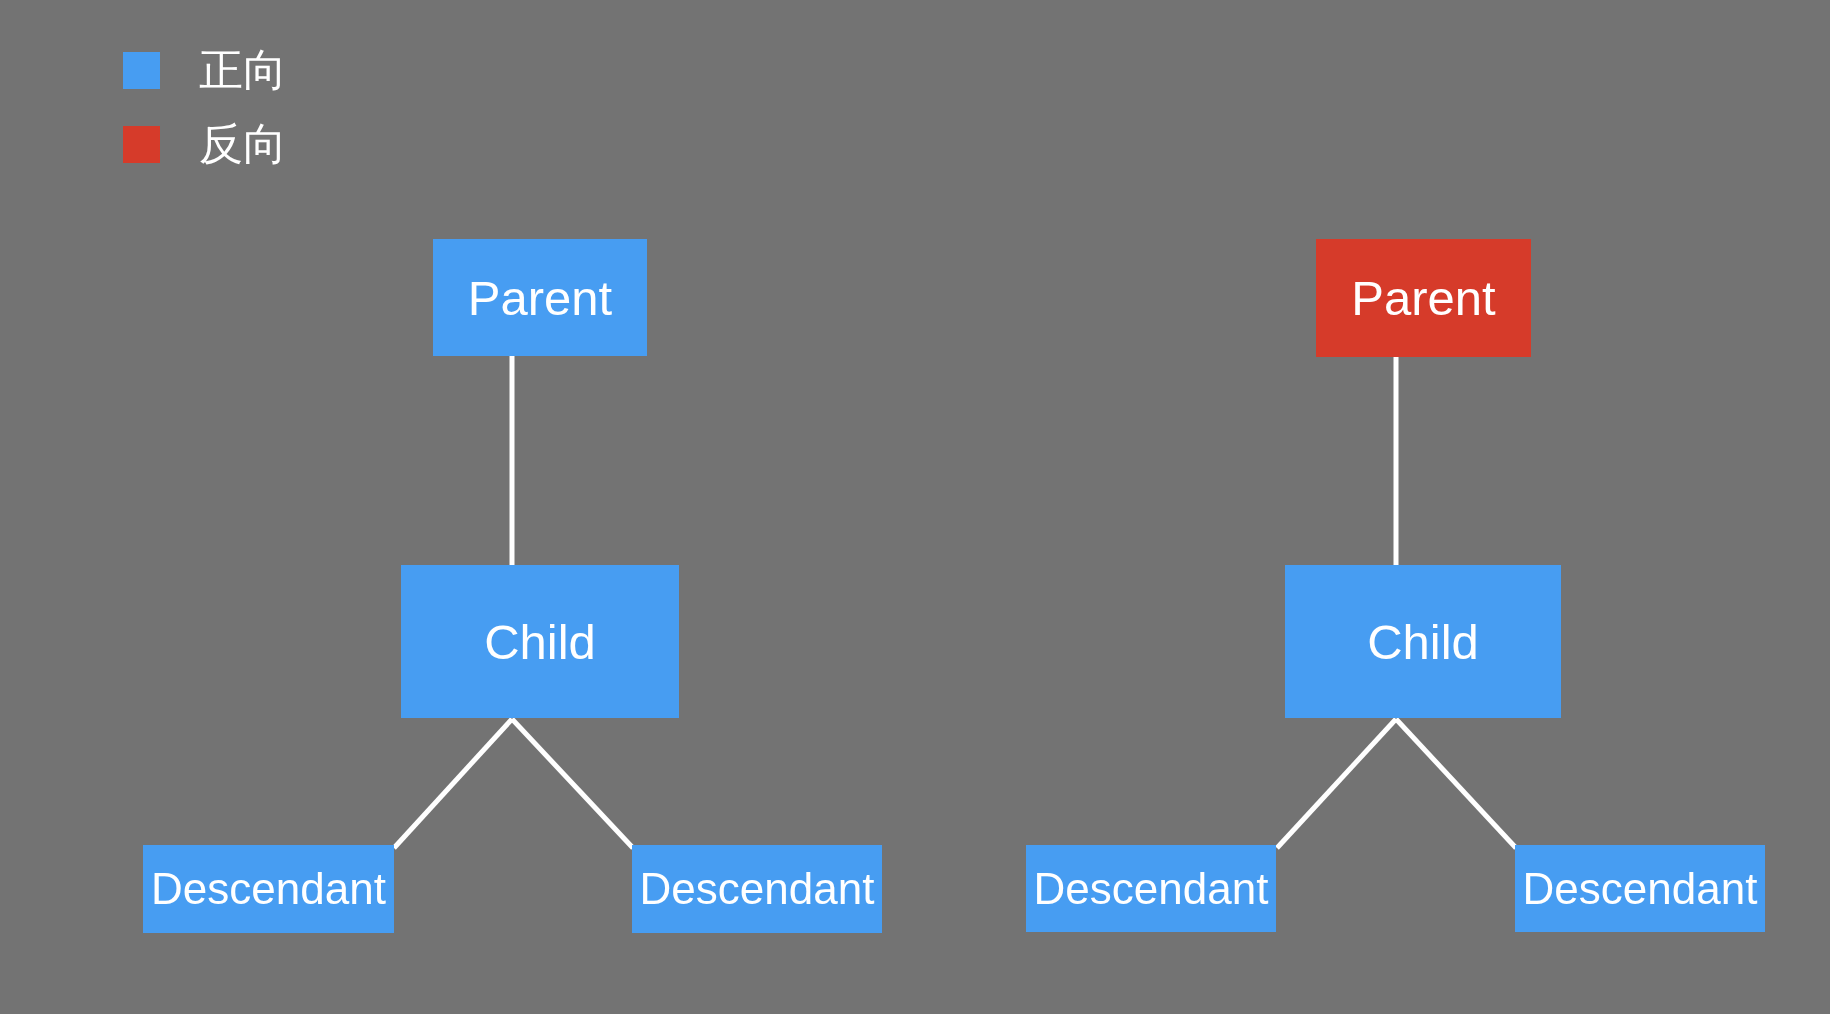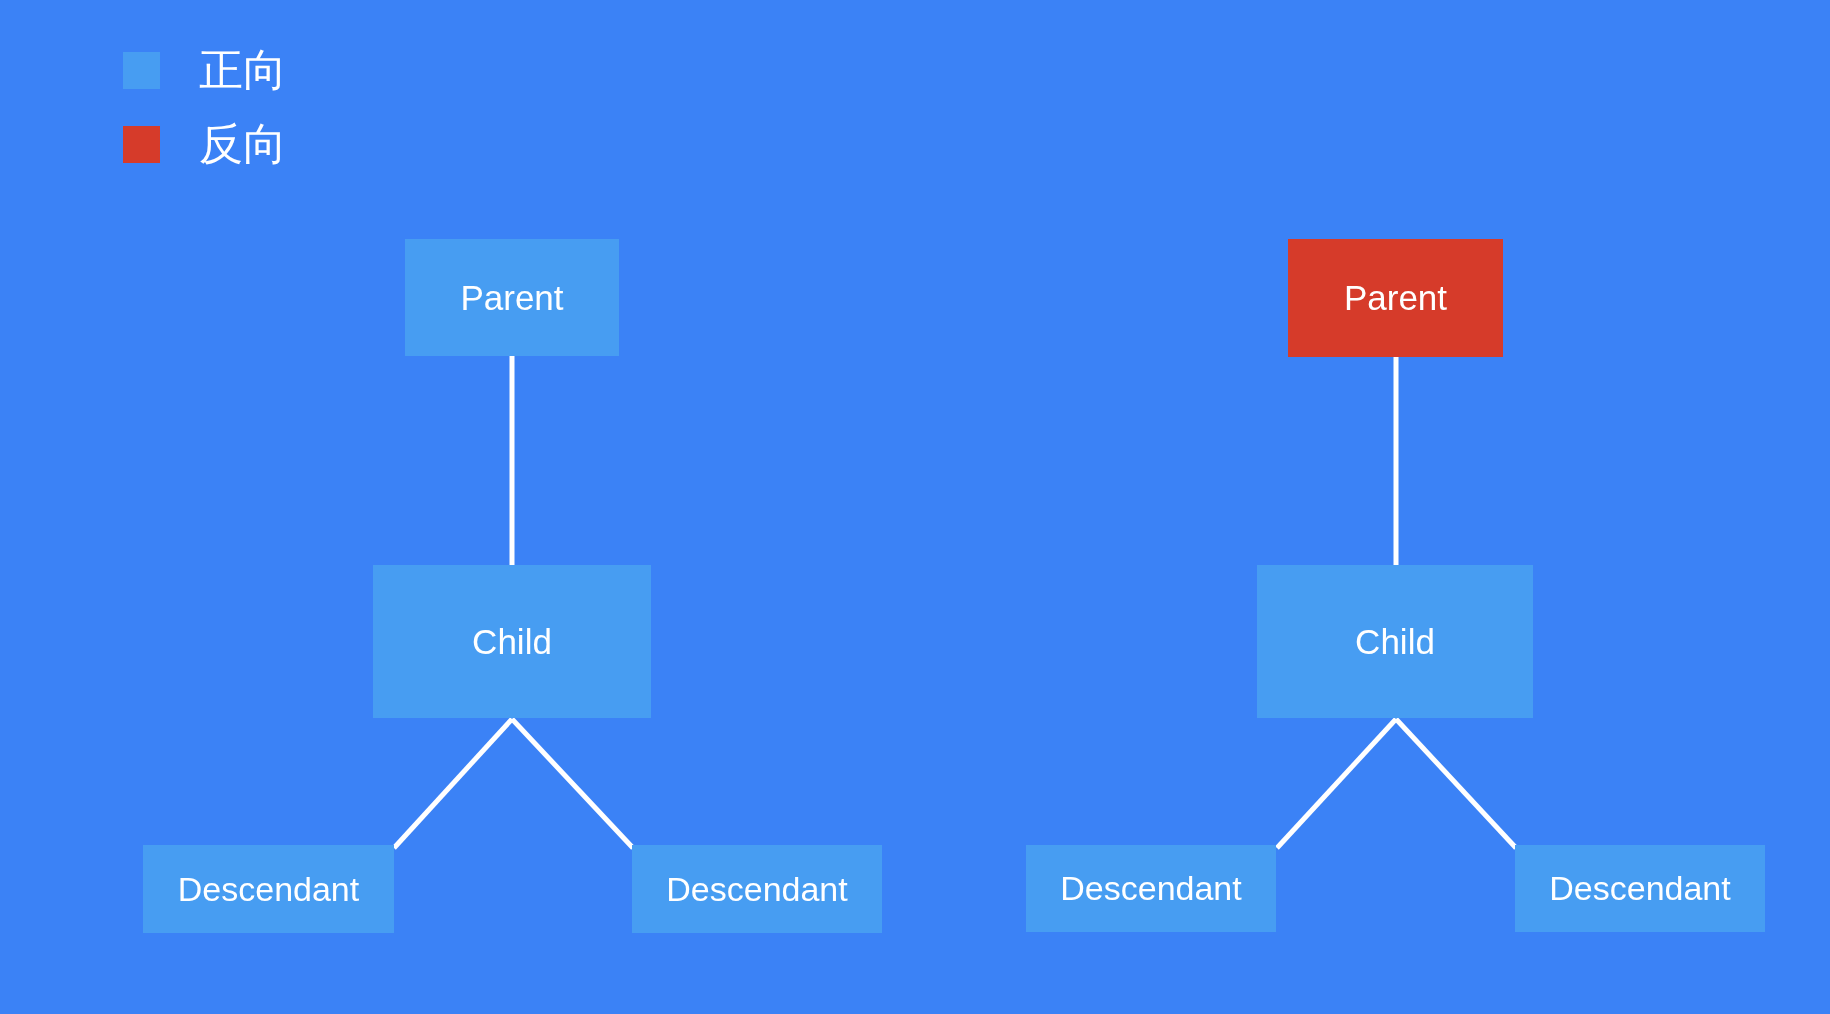--- a/index.html
+++ b/index.html
@@ -4,21 +4,21 @@
 <style>
   html, body {
     margin: 0;
     padding: 0;
     background: #000000;
   }
   .canvas {
     position: relative;
     width: 1830px;
     height: 1014px;
-    background: #3b82f6;
+    background: #737373;
     overflow: hidden;
     font-family: "Liberation Sans", "DejaVu Sans", sans-serif;
   }
 
   
   .legend-item {
     position: absolute;
     display: flex;
     align-items: center;
     height: 40px;
@@ -52,22 +52,22 @@
 
   
   .node {
     position: absolute;
     display: flex;
     align-items: center;
     justify-content: center;
     color: #ffffff;
     white-space: nowrap;
   }
-  .node-lg   { font-size: 35px; }
-  .node-sm   { font-size: 34px; }
+  .node-lg   { font-size: 49px; margin-left: 28px; }
+  .node-sm   { font-size: 44px; }
 
   .t1-parent { left: 405px;  top: 239px; width: 214px; height: 117px; }
   .t1-child  { left: 373px;  top: 565px; width: 278px; height: 153px; }
   .t1-descL  { left: 143px;  top: 845px; width: 251px; height: 88px;  }
   .t1-descR  { left: 632px;  top: 845px; width: 250px; height: 88px;  }
 
   .t2-parent { left: 1288px; top: 239px; width: 215px; height: 118px; }
   .t2-child  { left: 1257px; top: 565px; width: 276px; height: 153px; }
   .t2-descL  { left: 1026px; top: 845px; width: 250px; height: 87px;  }
   .t2-descR  { left: 1515px; top: 845px; width: 250px; height: 87px;  }

